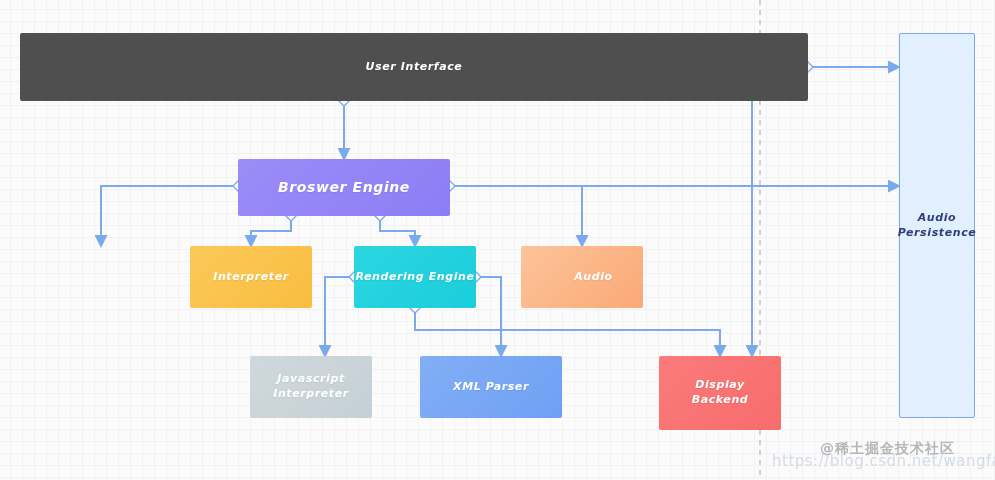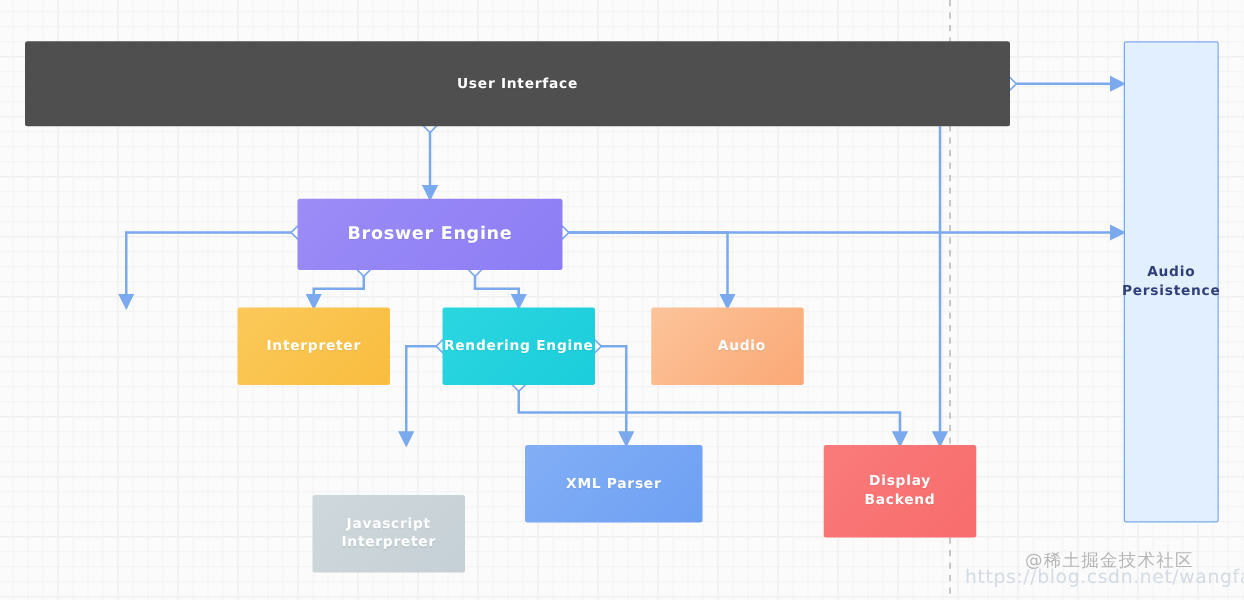--- a/index.html
+++ b/index.html
@@ -46,28 +46,30 @@
     text-align: center;
     box-sizing: border-box;
     color: #ffffff;
     font-weight: bold;
     font-size: 11px;
     letter-spacing: 0.6px;
     line-height: 1.35;
     white-space: pre-line;
     text-shadow: 0 1px 1px rgba(0,0,0,0.07);
     border-radius: 2px;
+    font-style: italic;
   }
   .watermark {
     position: absolute;
     color: #b6b6b6;
     font-size: 14px;
     letter-spacing: 1px;
     white-space: nowrap;
     font-family: "DejaVu Sans", sans-serif;
+    font-weight: bold;
   }
   .url-watermark {
     position: absolute;
     color: #d2dbe6;
     font-size: 15px;
     letter-spacing: 0.5px;
     white-space: nowrap;
     font-family: "DejaVu Sans", sans-serif;
   }
 </style>
@@ -121,21 +123,21 @@
       <path d="M 476 272 L 481 277 L 476 282 L 471 277 z"></path>
       <path d="M 415 303 L 420 308 L 415 313 L 410 308 z"></path>
     </g>
   </svg>
 
   <div class="node" style="left: 20px; top: 33px; width: 788px; height: 68px; background: linear-gradient(135deg, rgb(79, 79, 79), rgb(79, 79, 79)); color: rgb(255, 255, 255); font-size: 11px;">User Interface</div>
   <div class="node" style="left: 238px; top: 159px; width: 212px; height: 57px; background: linear-gradient(135deg, rgb(155, 140, 247), rgb(141, 125, 245)); color: rgb(255, 255, 255); font-size: 14px;">Broswer Engine</div>
   <div class="node" style="left: 190px; top: 246px; width: 122px; height: 62px; background: linear-gradient(135deg, rgb(251, 201, 90), rgb(249, 189, 63)); color: rgb(255, 255, 255); font-size: 11px;">Interpreter</div>
   <div class="node" style="left: 354px; top: 246px; width: 122px; height: 62px; background: linear-gradient(135deg, rgb(43, 214, 224), rgb(27, 205, 219)); color: rgb(255, 255, 255); font-size: 11px;">Rendering Engine</div>
   <div class="node" style="left: 521px; top: 246px; width: 122px; height: 62px; background: linear-gradient(135deg, rgb(252, 196, 154), rgb(251, 168, 118)); color: rgb(255, 255, 255); font-size: 11px; padding-left: 23px;">Audio</div>
-  <div class="node" style="left: 250px; top: 356px; width: 122px; height: 62px; background: linear-gradient(135deg, rgb(207, 216, 220), rgb(197, 208, 214)); color: rgb(255, 255, 255); font-size: 11px; margin-top: 40px;">Javascript
+  <div class="node" style="left: 250px; top: 356px; width: 122px; height: 62px; background: linear-gradient(135deg, rgb(207, 216, 220), rgb(197, 208, 214)); color: rgb(255, 255, 255); font-size: 11px;">Javascript
 Interpreter</div>
   <div class="node" style="left: 420px; top: 356px; width: 142px; height: 62px; background: linear-gradient(135deg, rgb(130, 174, 245), rgb(110, 160, 243)); color: rgb(255, 255, 255); font-size: 11px;">XML Parser</div>
   <div class="node" style="left: 659px; top: 356px; width: 122px; height: 74px; background: linear-gradient(135deg, rgb(250, 123, 123), rgb(248, 108, 108)); color: rgb(255, 255, 255); font-size: 11px;">Display
 Backend</div>
   <div class="node" style="left: 899px; top: 33px; width: 76px; height: 385px; background: linear-gradient(135deg, rgb(226, 239, 255), rgb(226, 239, 255)); color: rgb(47, 63, 122); font-size: 11px; border: 1.5px solid rgb(122, 169, 238); text-shadow: none;">Audio
 Persistence</div>
 
   <div class="url-watermark" style="left:772px; top:452px;">https://blog.csdn.net/wangfajfu</div>
   <div class="watermark" style="left:820px; top:440px;">@稀土掘金技术社区</div>
 

